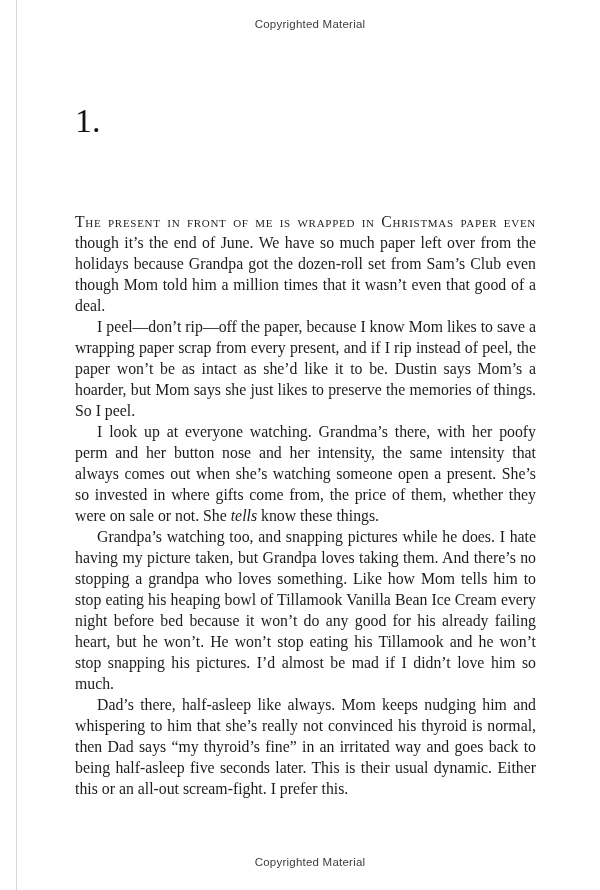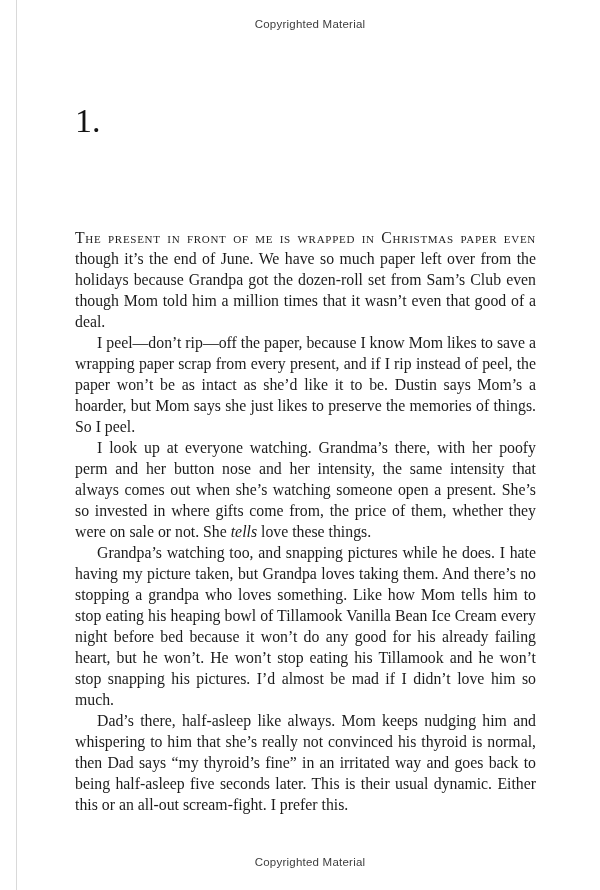--- a/index.html
+++ b/index.html
@@ -53,21 +53,20 @@
   }
 
   .body-text {
     position: absolute;
     top: 211px;
     left: 75px;
     width: 461px;
     font-size: 15.8px;
     line-height: 21px;
     text-align: justify;
-    margin-top: 16px;
   }
   .body-text p {
     margin: 0;
     padding: 0;
   }
   .body-text p.indent {
     text-indent: 22px;
   }
   .smallcaps {
     font-variant: small-caps;
@@ -84,19 +83,19 @@
   <div class="scan-edge left"></div>
   <div class="scan-edge right"></div>
 
   <div class="notice top">Copyrighted Material</div>
 
   <h1 class="chapter">1.</h1>
 
   <div class="body-text">
       <p class=""><span class="smallcaps">The present in front of me is wrapped in Christmas paper even</span><span> though it’s the end of June. We have so much paper left over from the holidays because Grandpa got the dozen-roll set from Sam’s Club even though Mom told him a million times that it wasn’t even that good of a deal.</span></p>
       <p class="indent"><span>I peel—don’t rip—off the paper, because I know Mom likes to save a wrapping paper scrap from every present, and if I rip instead of peel, the paper won’t be as intact as she’d like it to be. Dustin says Mom’s a hoarder, but Mom says she just likes to preserve the memories of things. So I peel.</span></p>
-      <p class="indent"><span>I look up at everyone watching. Grandma’s there, with her poofy perm and her button nose and her intensity, the same intensity that always comes out when she’s watching someone open a present. She’s so invested in where gifts come from, the price of them, whether they were on sale or not. She </span><span class="italic">tells</span><span> love these things.</span></p>
+      <p class="indent"><span>I look up at everyone watching. Grandma’s there, with her poofy perm and her button nose and her intensity, the same intensity that always comes out when she’s watching someone open a present. She’s so invested in where gifts come from, the price of them, whether they were on sale or not. She </span><span class="italic">tells</span><span> know these things.</span></p>
       <p class="indent"><span>Grandpa’s watching too, and snapping pictures while he does. I hate having my picture taken, but Grandpa loves taking them. And there’s no stopping a grandpa who loves something. Like how Mom tells him to stop eating his heaping bowl of Tillamook Vanilla Bean Ice Cream every night before bed because it won’t do any good for his already failing heart, but he won’t. He won’t stop eating his Tillamook and he won’t stop snapping his pictures. I’d almost be mad if I didn’t love him so much.</span></p>
       <p class="indent"><span>Dad’s there, half-asleep like always. Mom keeps nudging him and whispering to him that she’s really not convinced his thyroid is normal, then Dad says “my thyroid’s fine” in an irritated way and goes back to being half-asleep five seconds later. This is their usual dynamic. Either this or an all-out scream-fight. I prefer this.</span></p>
     </div>
 
   <div class="notice bottom">Copyrighted Material</div>
 </div>
 
 </body></html>

